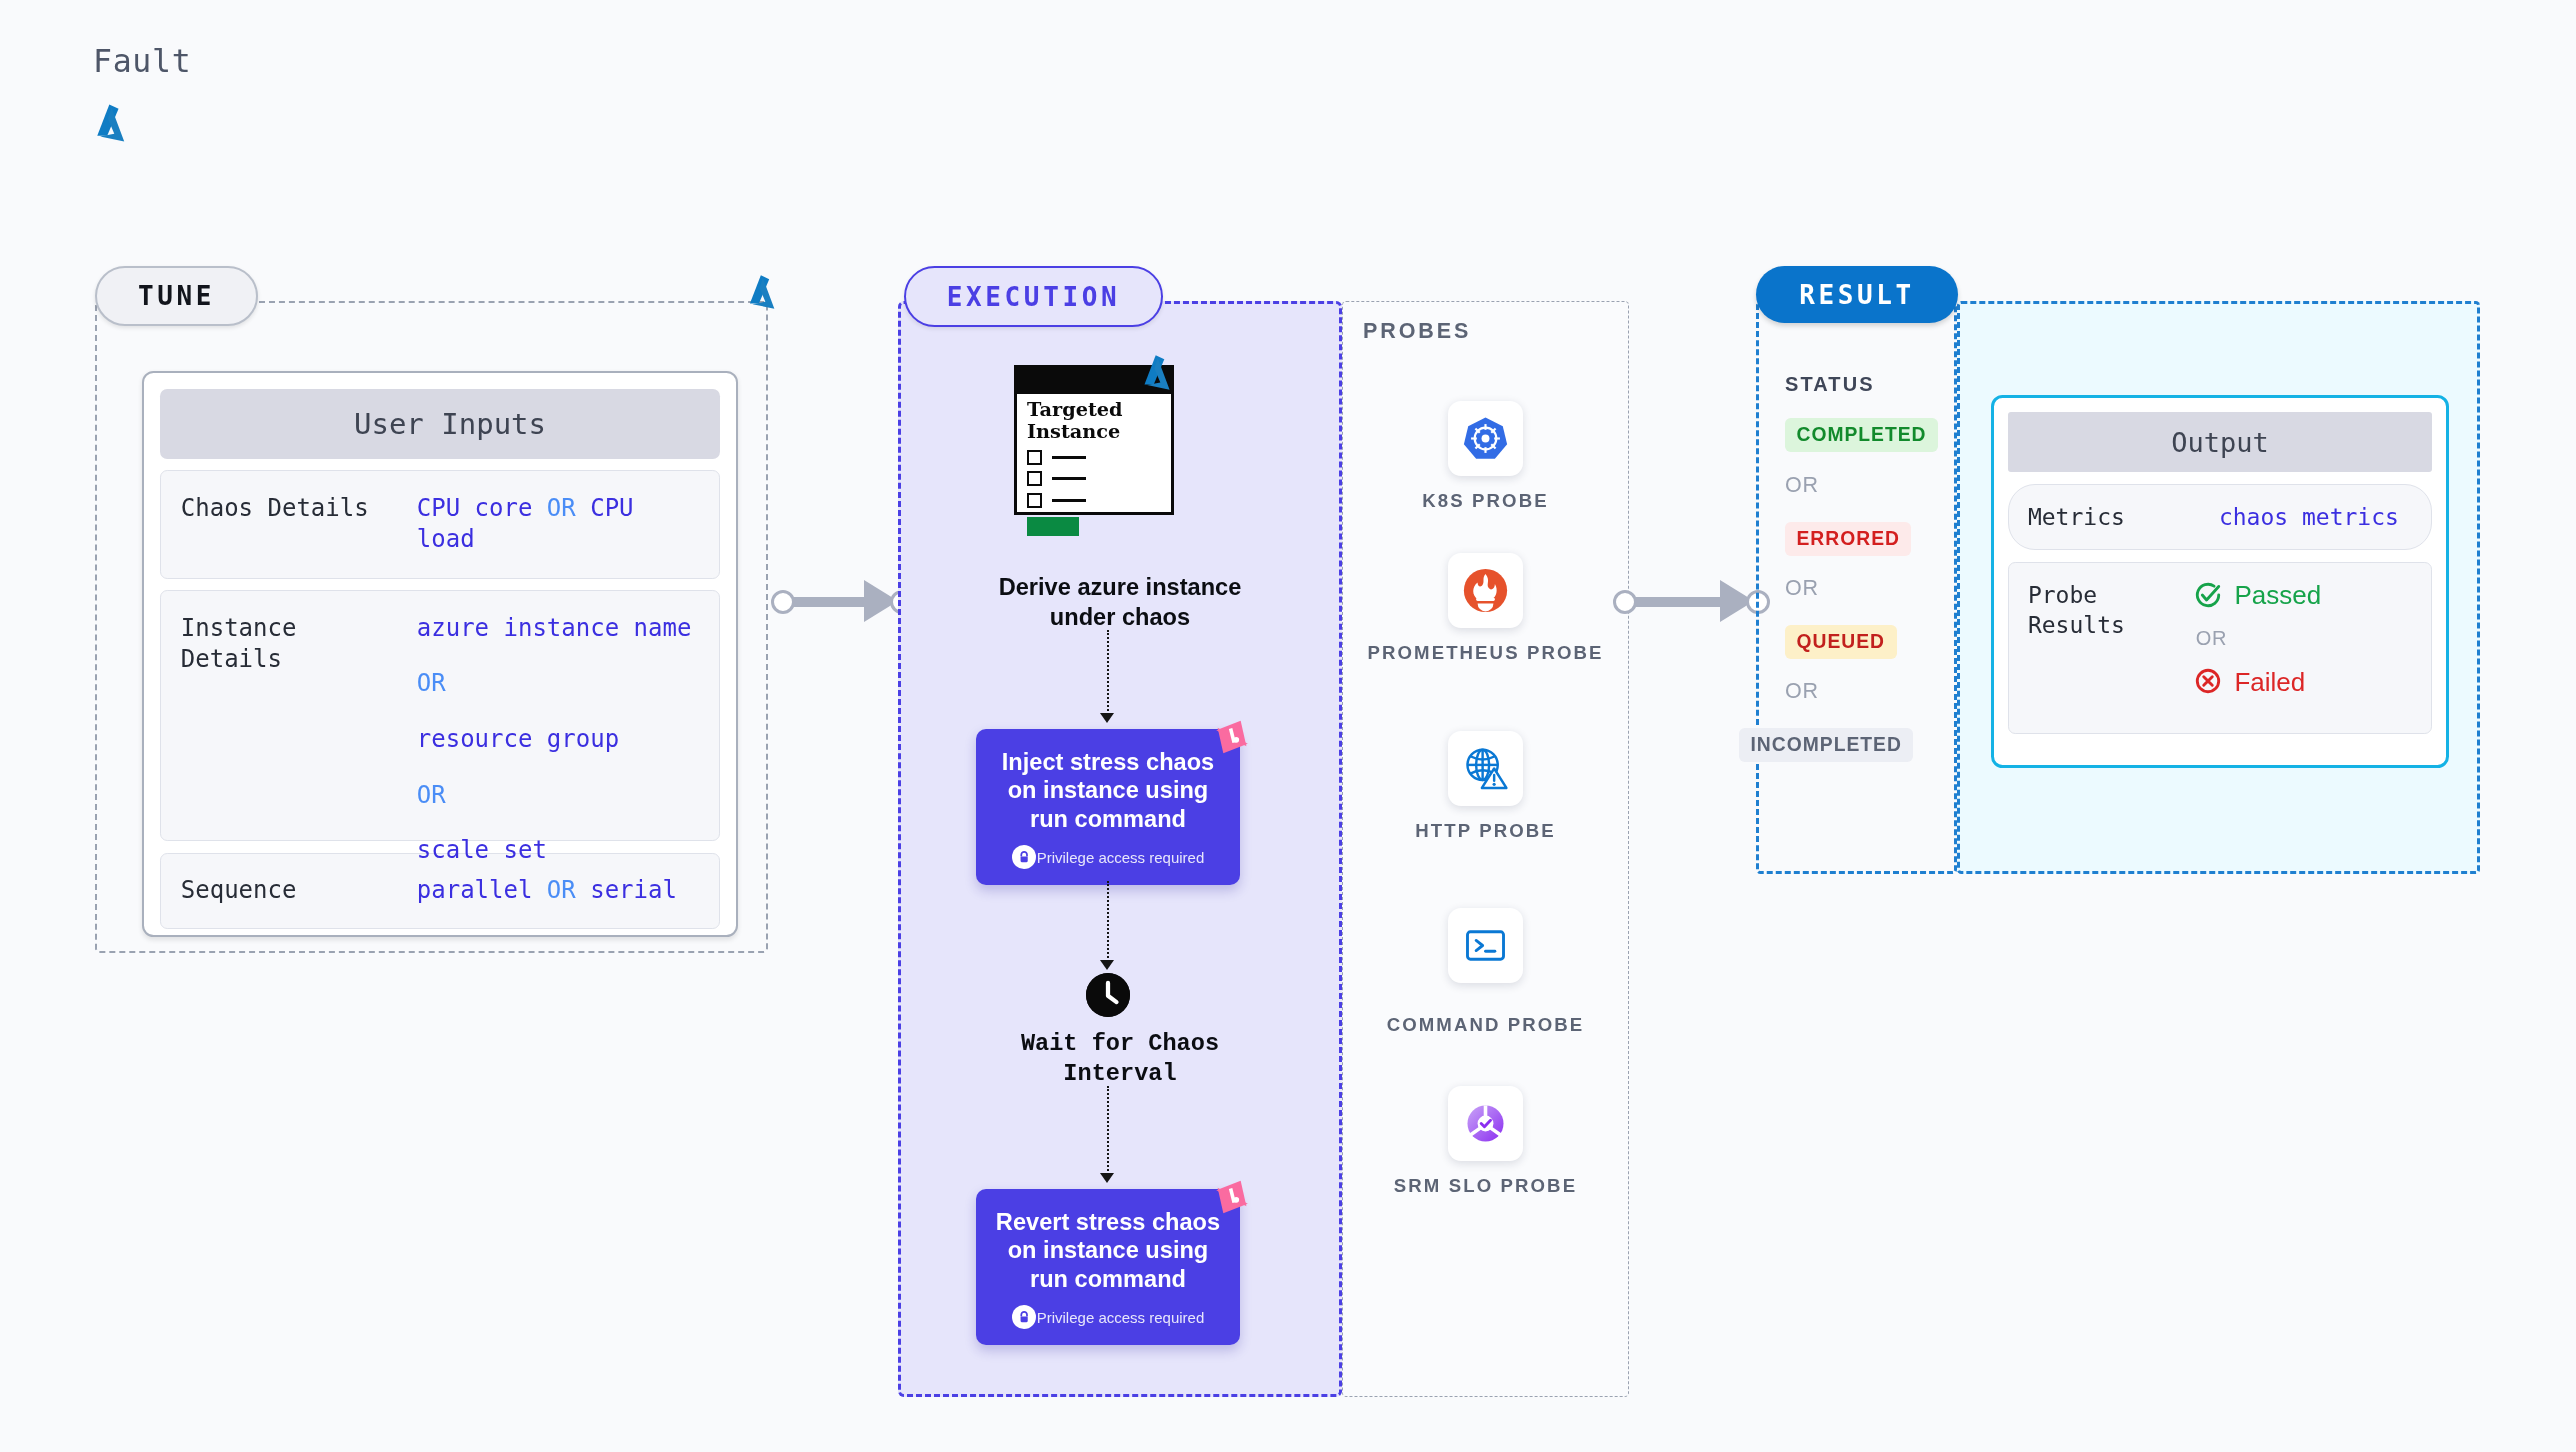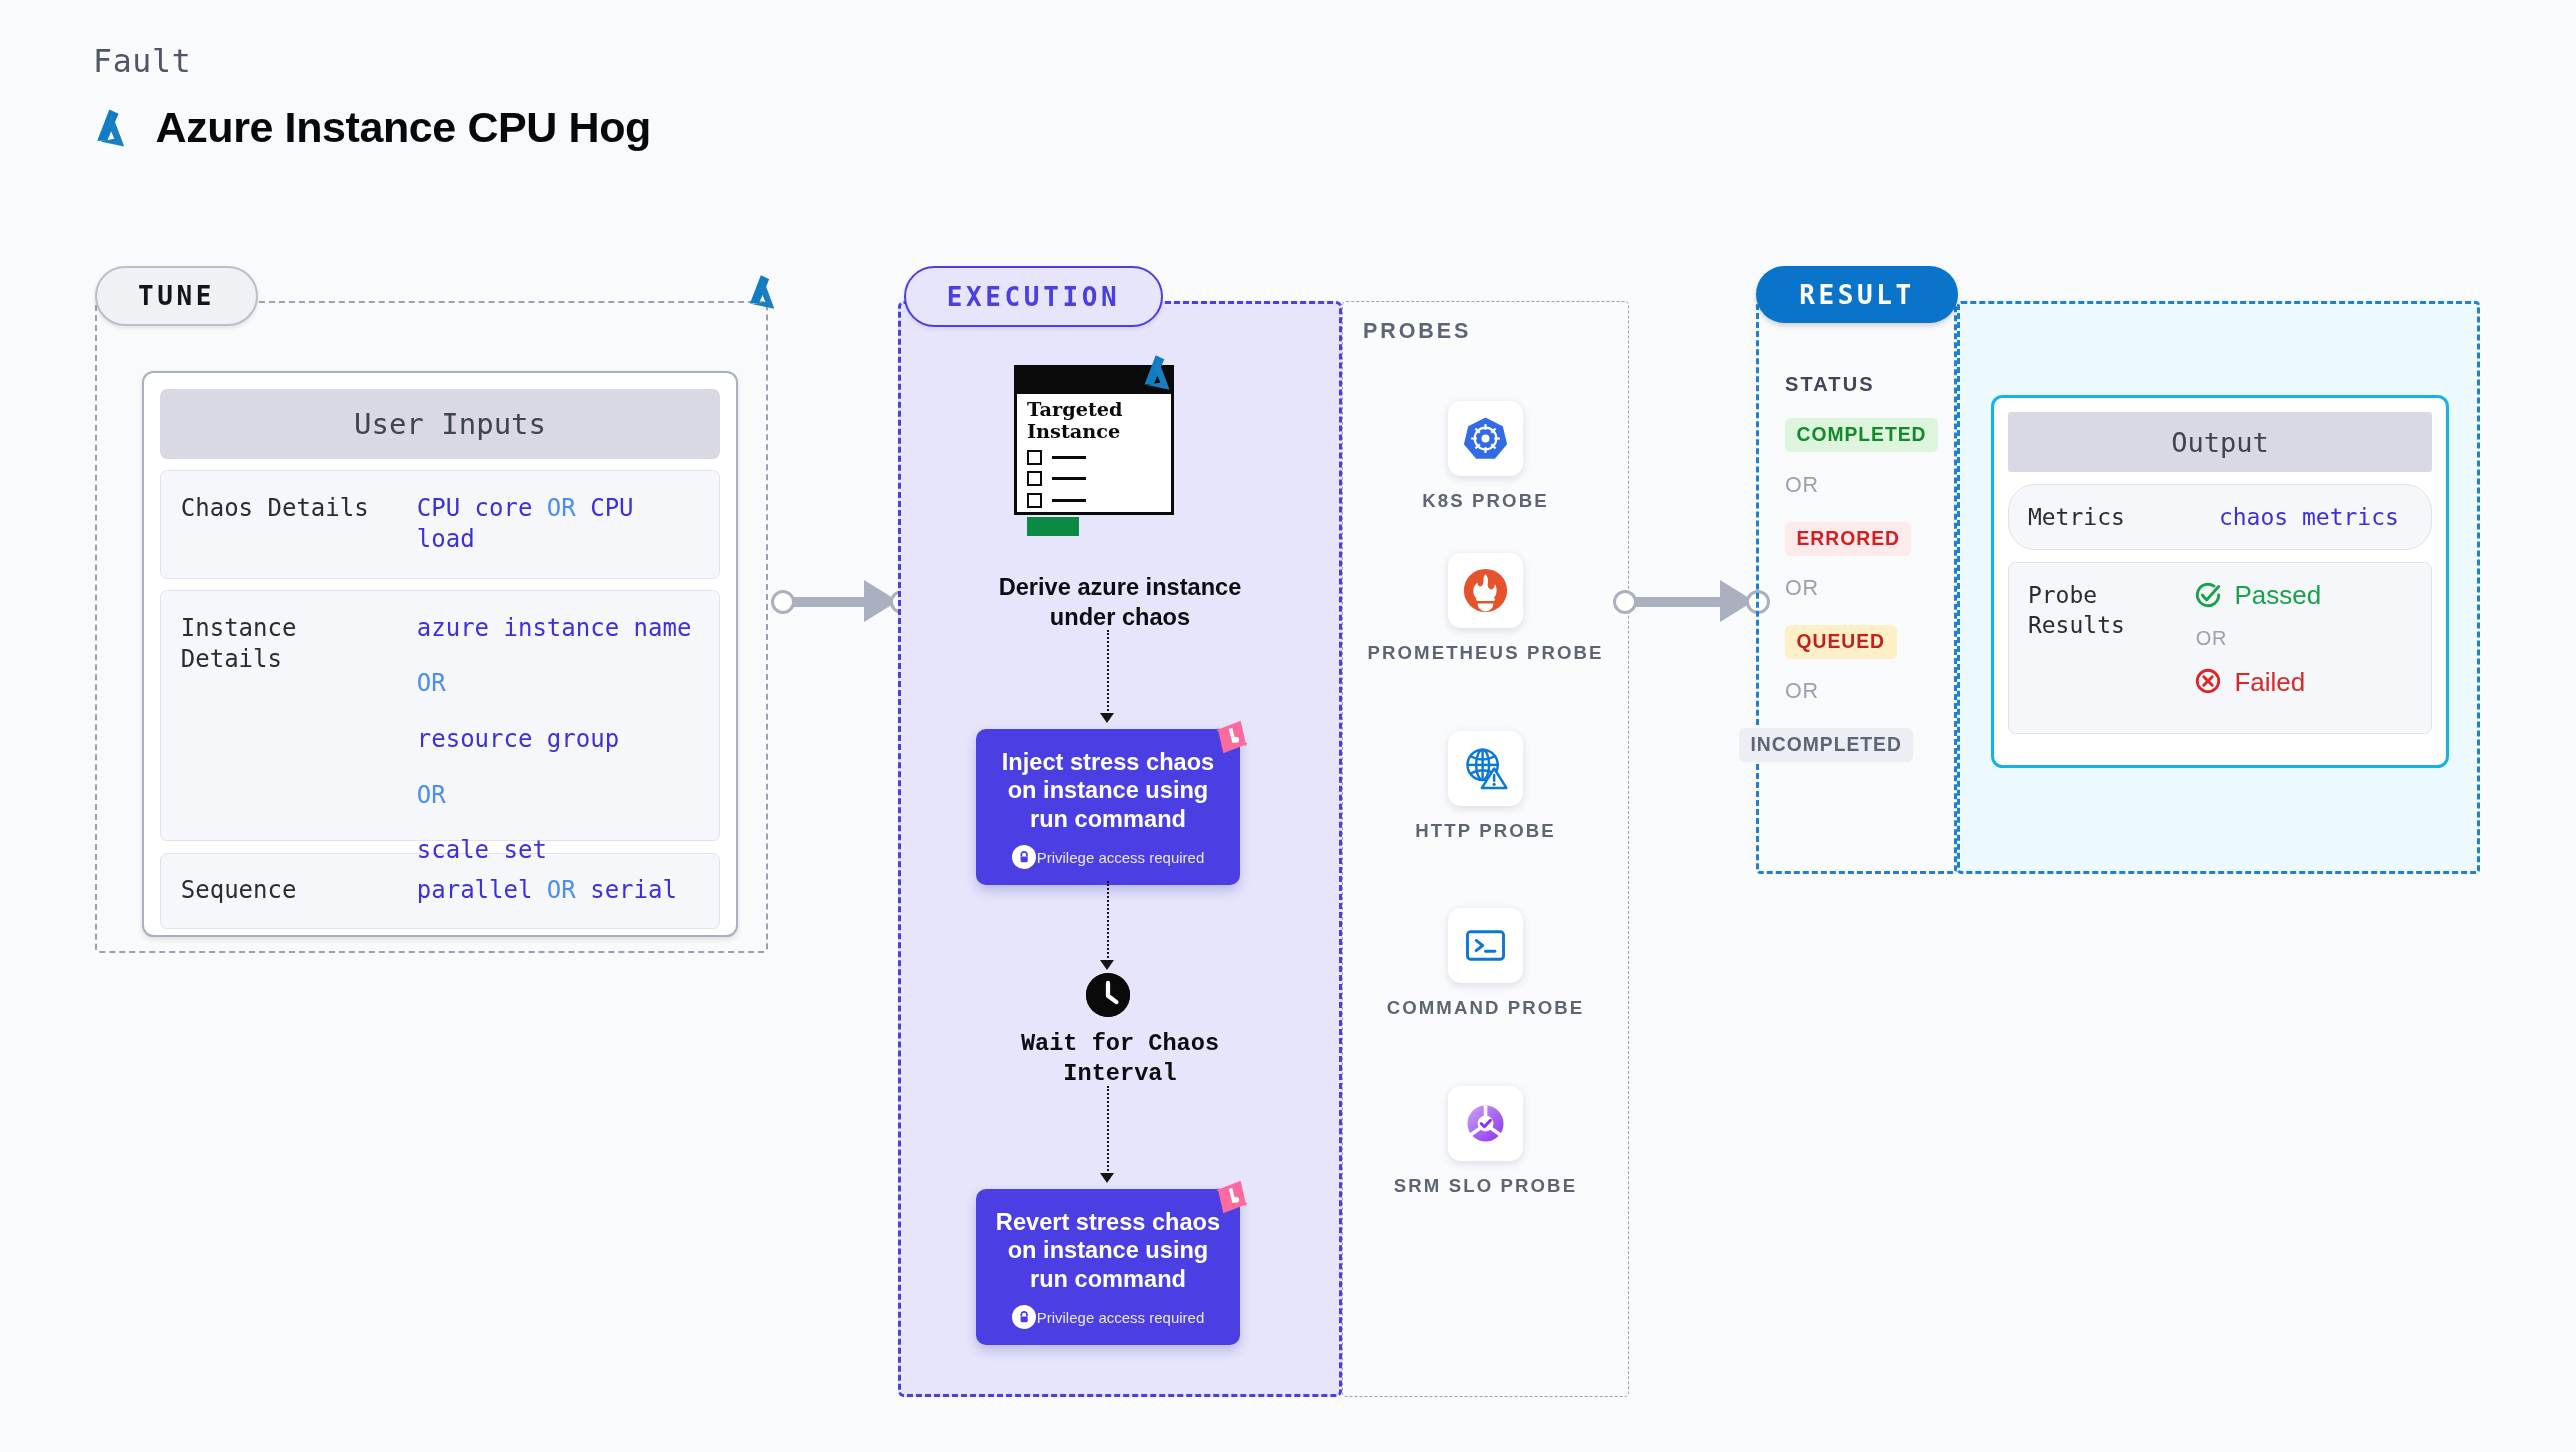--- a/index.html
+++ b/index.html
@@ -147,21 +147,20 @@
 
 <div id="header">
   <div id="fault-label">Fault</div>
   <div id="title-row">
     <span>
       <svg class="azure" width="44" height="40" viewBox="0 0 62 56">
         <path d="M23 2 L6 46 L20 46 L36 8 Z" fill="#0f7cc4"></path>
         <path d="M26 6 L44 54 L10 47 L30 43 L21 22 Z" fill="#1a7fc1"></path>
       </svg>
     </span>
-    <span id="title-text">Azure Instance CPU Hog</span>
   </div>
 </div>
 
 <div class="panel" id="tune-panel"></div>
 <div class="pill" id="tune-pill">TUNE</div>
 <div id="tune-azure">
   <svg class="azure" width="40" height="36" viewBox="0 0 62 56">
     <path d="M23 2 L6 46 L20 46 L36 8 Z" fill="#0f7cc4"></path>
     <path d="M26 6 L44 54 L10 47 L30 43 L21 22 Z" fill="#1a7fc1"></path>
   </svg>
@@ -353,21 +352,21 @@
         <path d="M13 41 q17 -9 34 0"></path>
       </g>
       <path d="M46 34 L63 61 H29 Z" fill="#fff" stroke="#0a78d4" stroke-width="3.4" stroke-linejoin="round"></path>
       <line x1="46" y1="43" x2="46" y2="51" stroke="#0a78d4" stroke-width="3.4" stroke-linecap="round"></line>
       <circle cx="46" cy="56" r="2.2" fill="#0a78d4"></circle>
     </svg>
   </div>
   <div class="probe-label">HTTP PROBE</div>
 </div>
 
-<div class="probe" style="top:908px;">
+<div class="probe" style="top:908px;gap:17px;">
   <div class="probe-tile">
     <svg width="49" height="49" viewBox="0 0 68 68">
       <rect x="9" y="15" width="50" height="38" rx="4" fill="none" stroke="#0a78d4" stroke-width="4"></rect>
       <path d="M21 27 L30 34 L21 41" fill="none" stroke="#0a78d4" stroke-width="4" stroke-linecap="round" stroke-linejoin="round"></path>
       <line x1="34" y1="42" x2="47" y2="42" stroke="#0a78d4" stroke-width="4" stroke-linecap="round"></line>
     </svg>
   </div>
   <div class="probe-label">COMMAND PROBE</div>
 </div>
 

